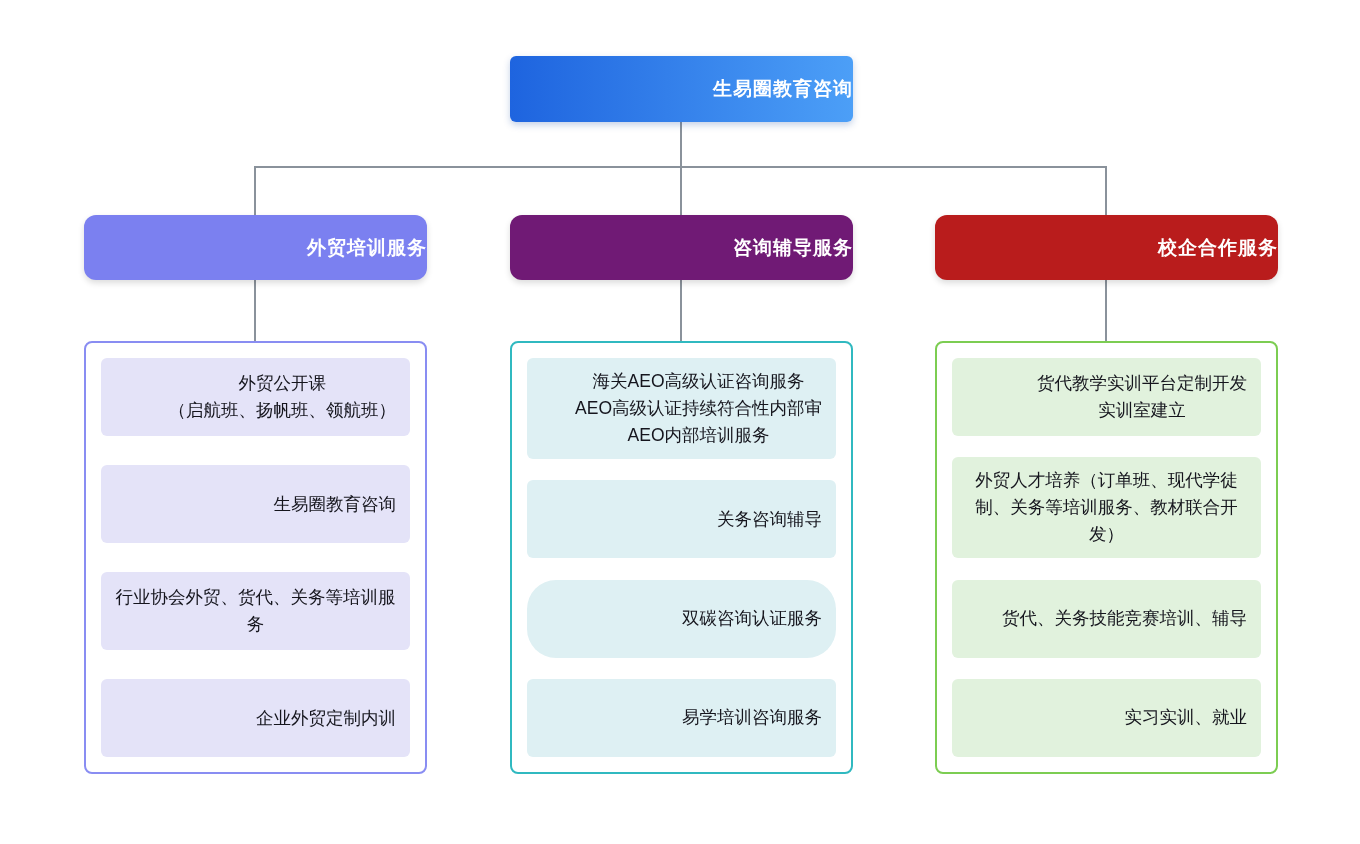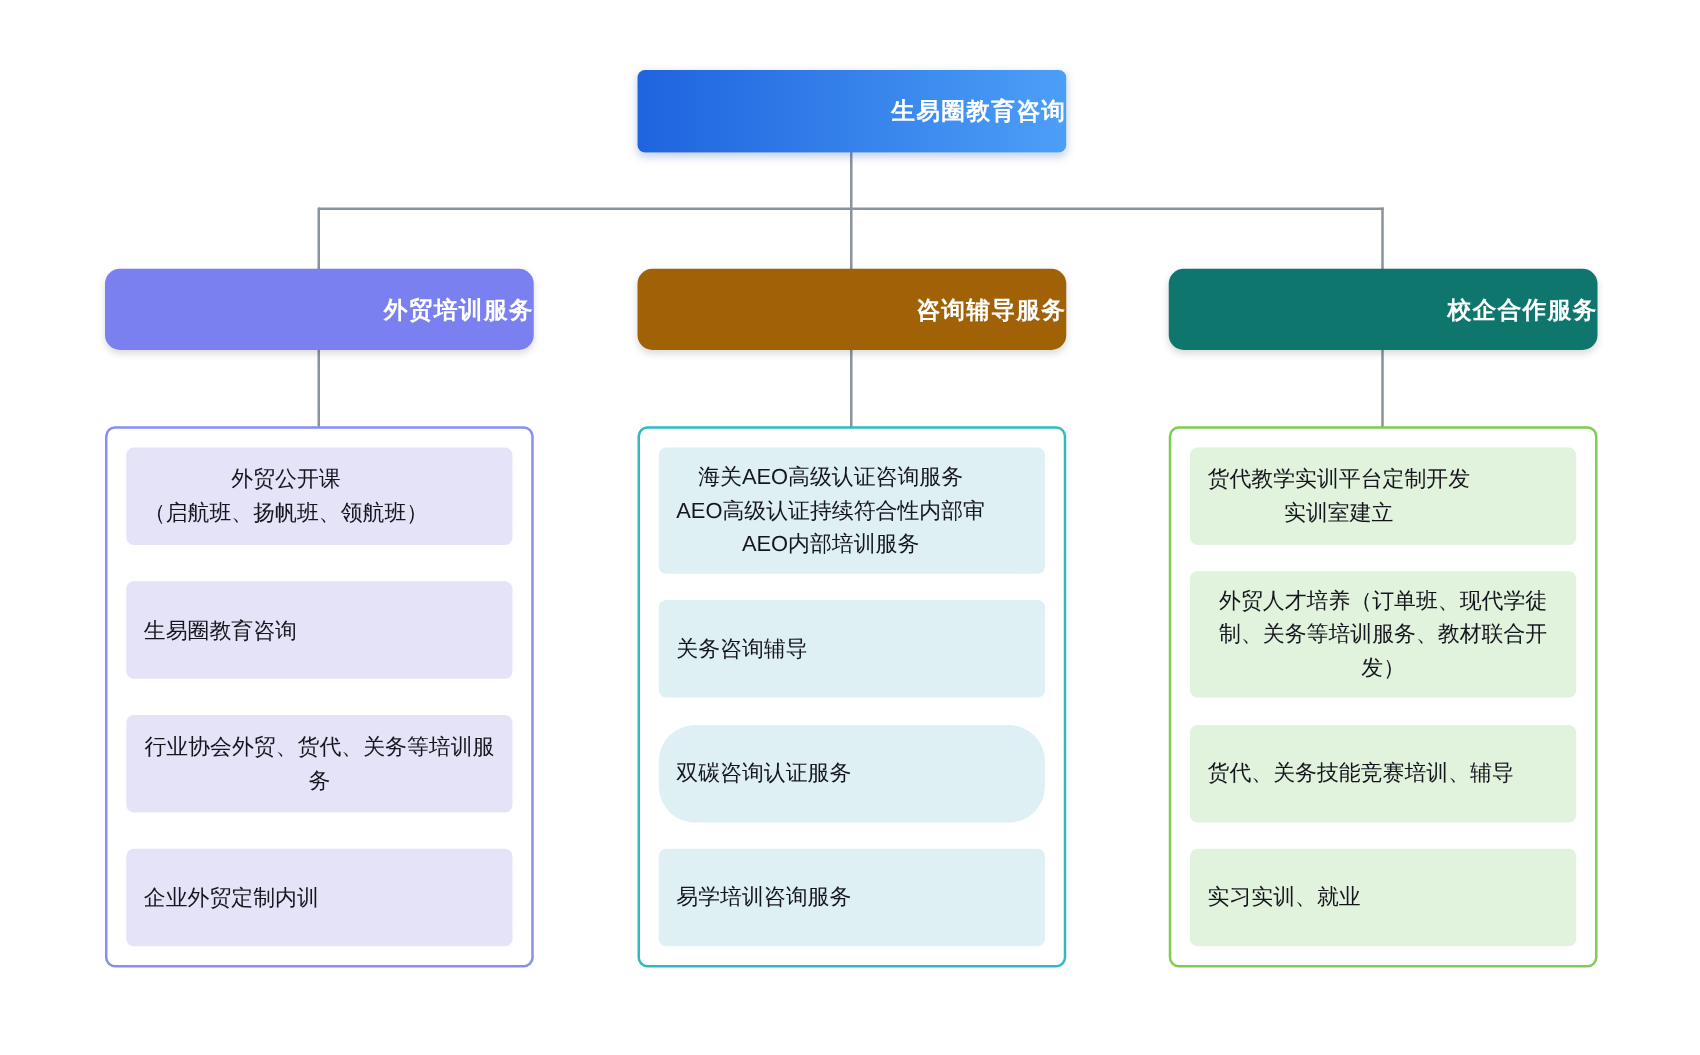--- a/index.html
+++ b/index.html
@@ -73,21 +73,21 @@
     display: flex;
     flex-direction: column;
     justify-content: space-between;
   }
   .sub-item {
     border-radius: 6px;
     min-height: 78px;
     box-sizing: border-box;
     display: flex;
     align-items: center;
-    justify-content: flex-start;
+    justify-content: flex-end;
     text-align: center;
     padding: 10px 14px;
   }
   .sub-item .label {
     color: #15151d;
     font-size: 17.5px;
     line-height: 27px;
     white-space: pre-line;
     overflow-wrap: break-word;
   }
@@ -105,24 +105,24 @@
   <div class="line v hstub-2" style="background: rgb(138, 146, 155);"></div>
   <div class="line v hstub-3" style="background: rgb(138, 146, 155);"></div>
 
   <div class="node root-node" style="background: linear-gradient(90deg, rgb(30, 100, 223), rgb(76, 159, 247));">
     <span class="label">生易圈教育咨询</span>
   </div>
 
   <div class="node branch-header col-1" style="background: rgb(123, 128, 240);">
     <span class="label">外贸培训服务</span>
   </div>
-  <div class="node branch-header col-2" style="background: #a16207;">
+  <div class="node branch-header col-2" style="background: #701a75;">
     <span class="label">咨询辅导服务</span>
   </div>
-  <div class="node branch-header col-3" style="background: #0f766e;">
+  <div class="node branch-header col-3" style="background: #b91c1c;">
     <span class="label">校企合作服务</span>
   </div>
 
   <div class="branch-container col-1" style="border-color: rgb(137, 141, 242);">
     <div class="sub-item" style="background: rgb(228, 227, 248);">
       <span class="label">外贸公开课
 （启航班、扬帆班、领航班）</span>
     </div>
     <div class="sub-item" style="background: rgb(228, 227, 248);">
       <span class="label">生易圈教育咨询</span>

